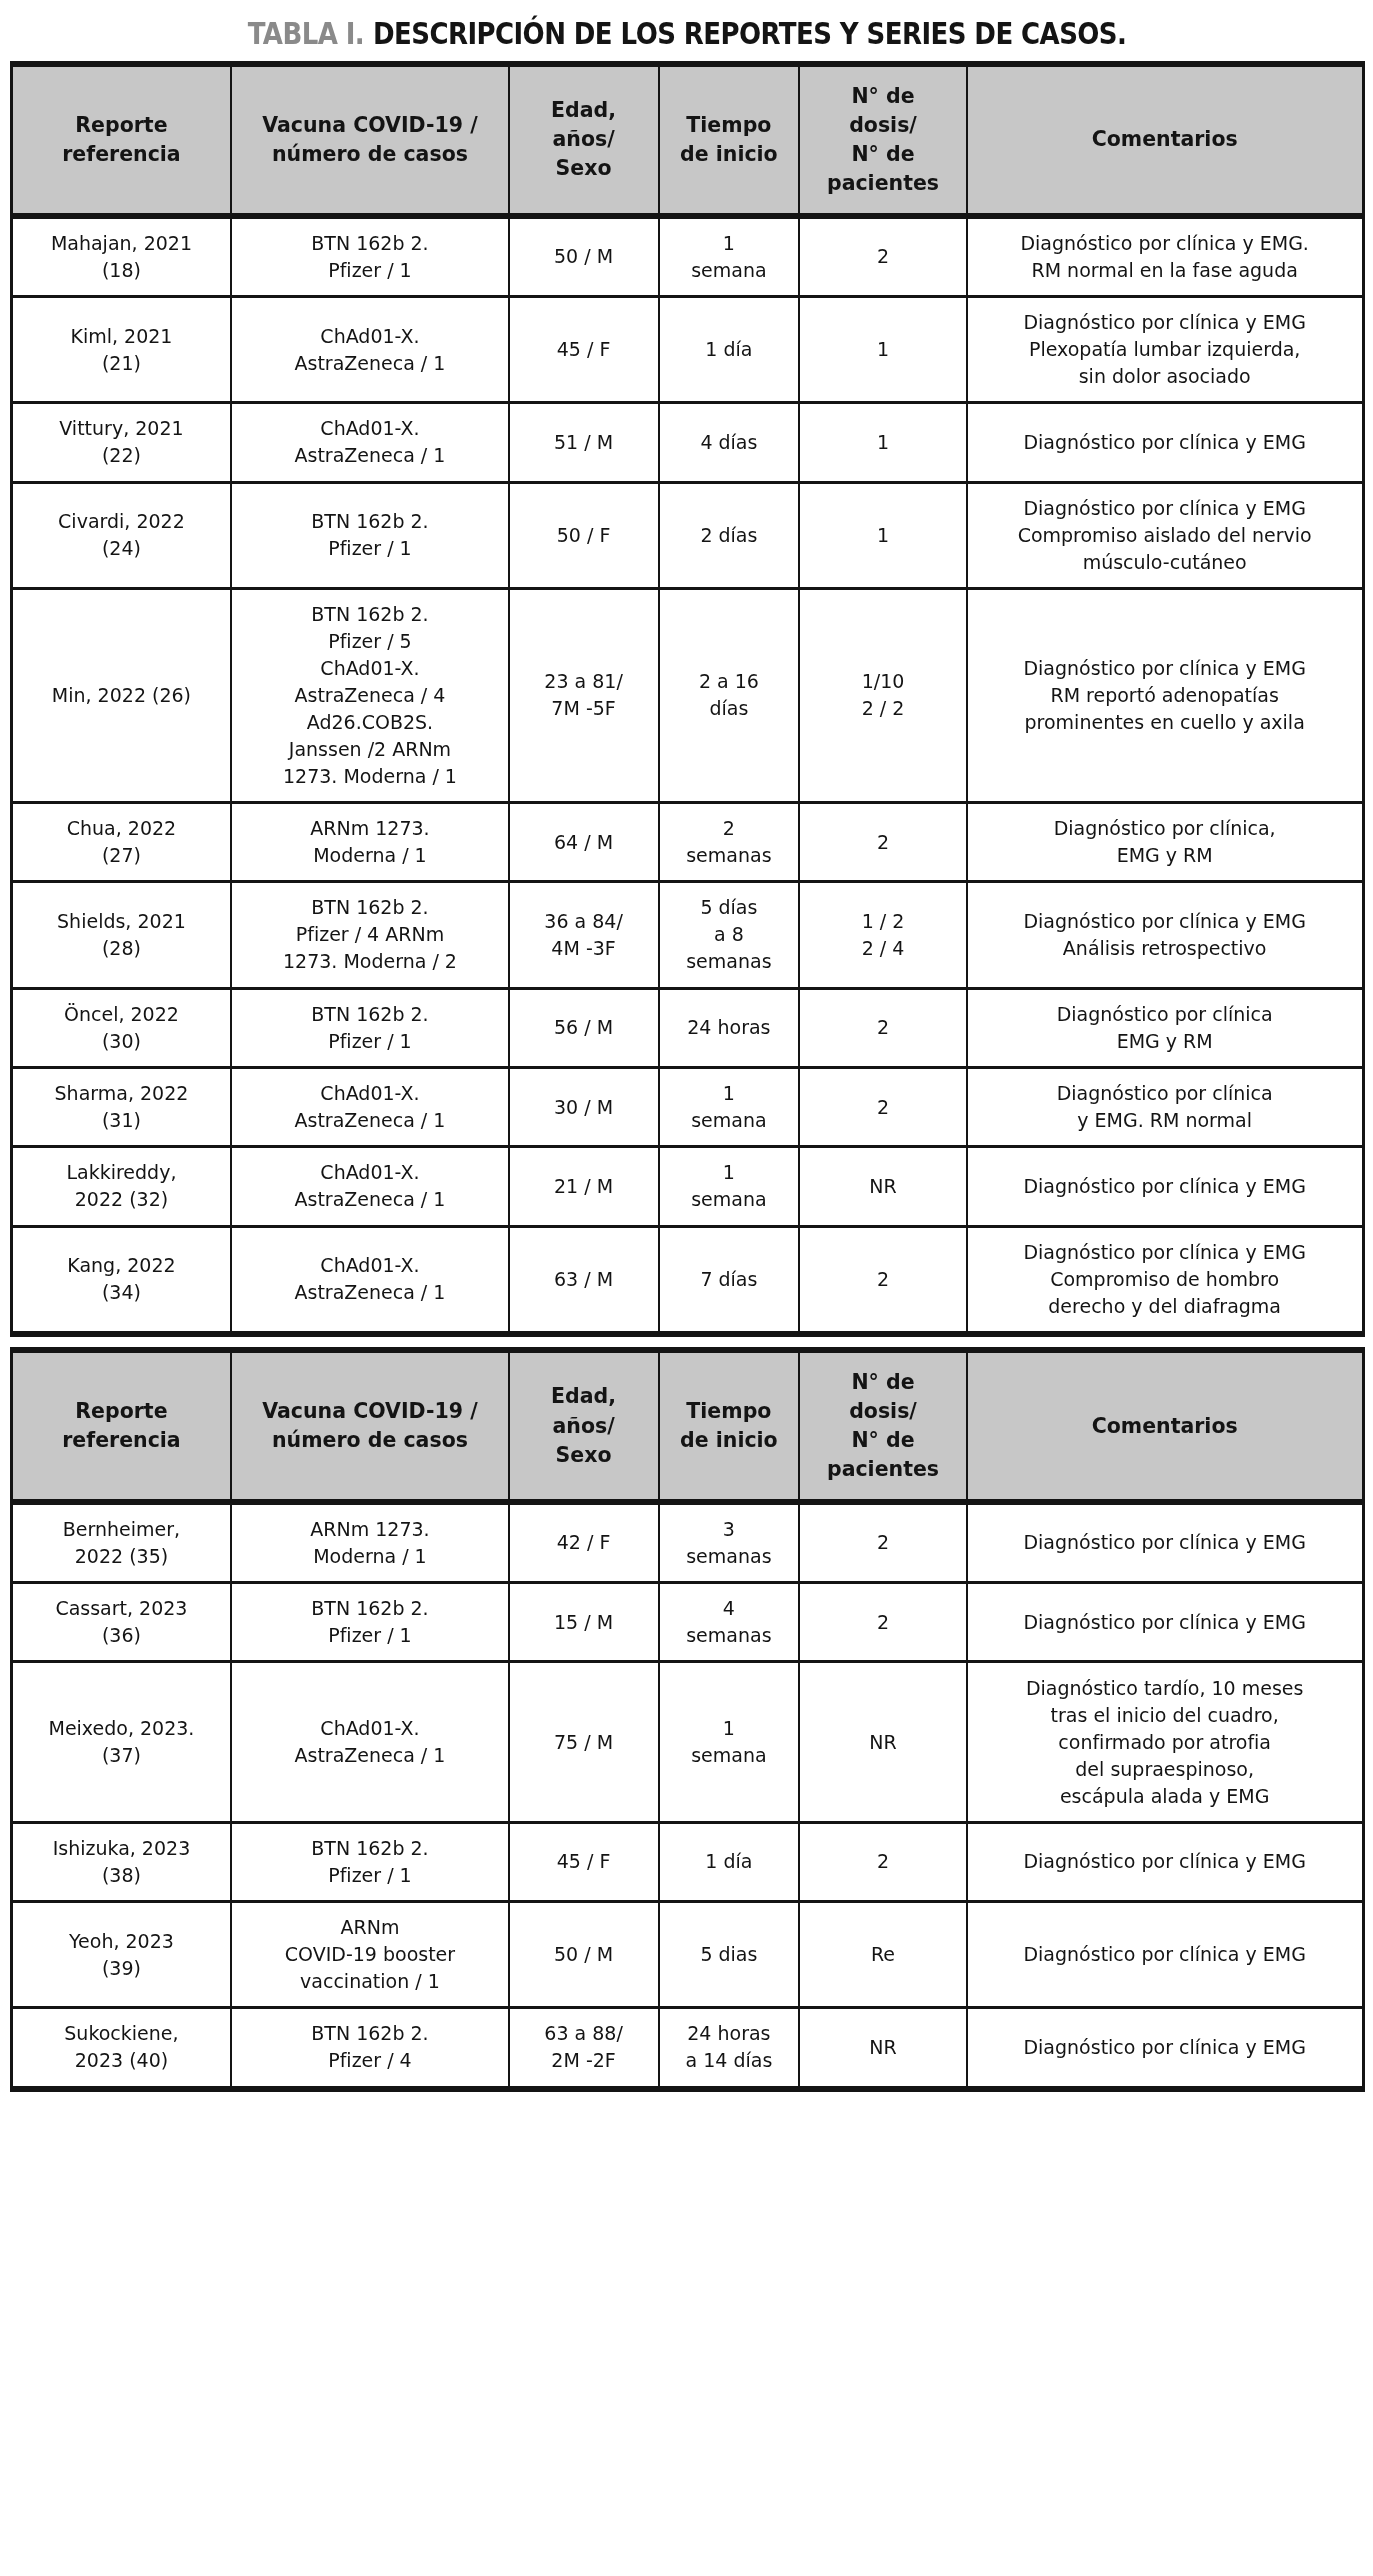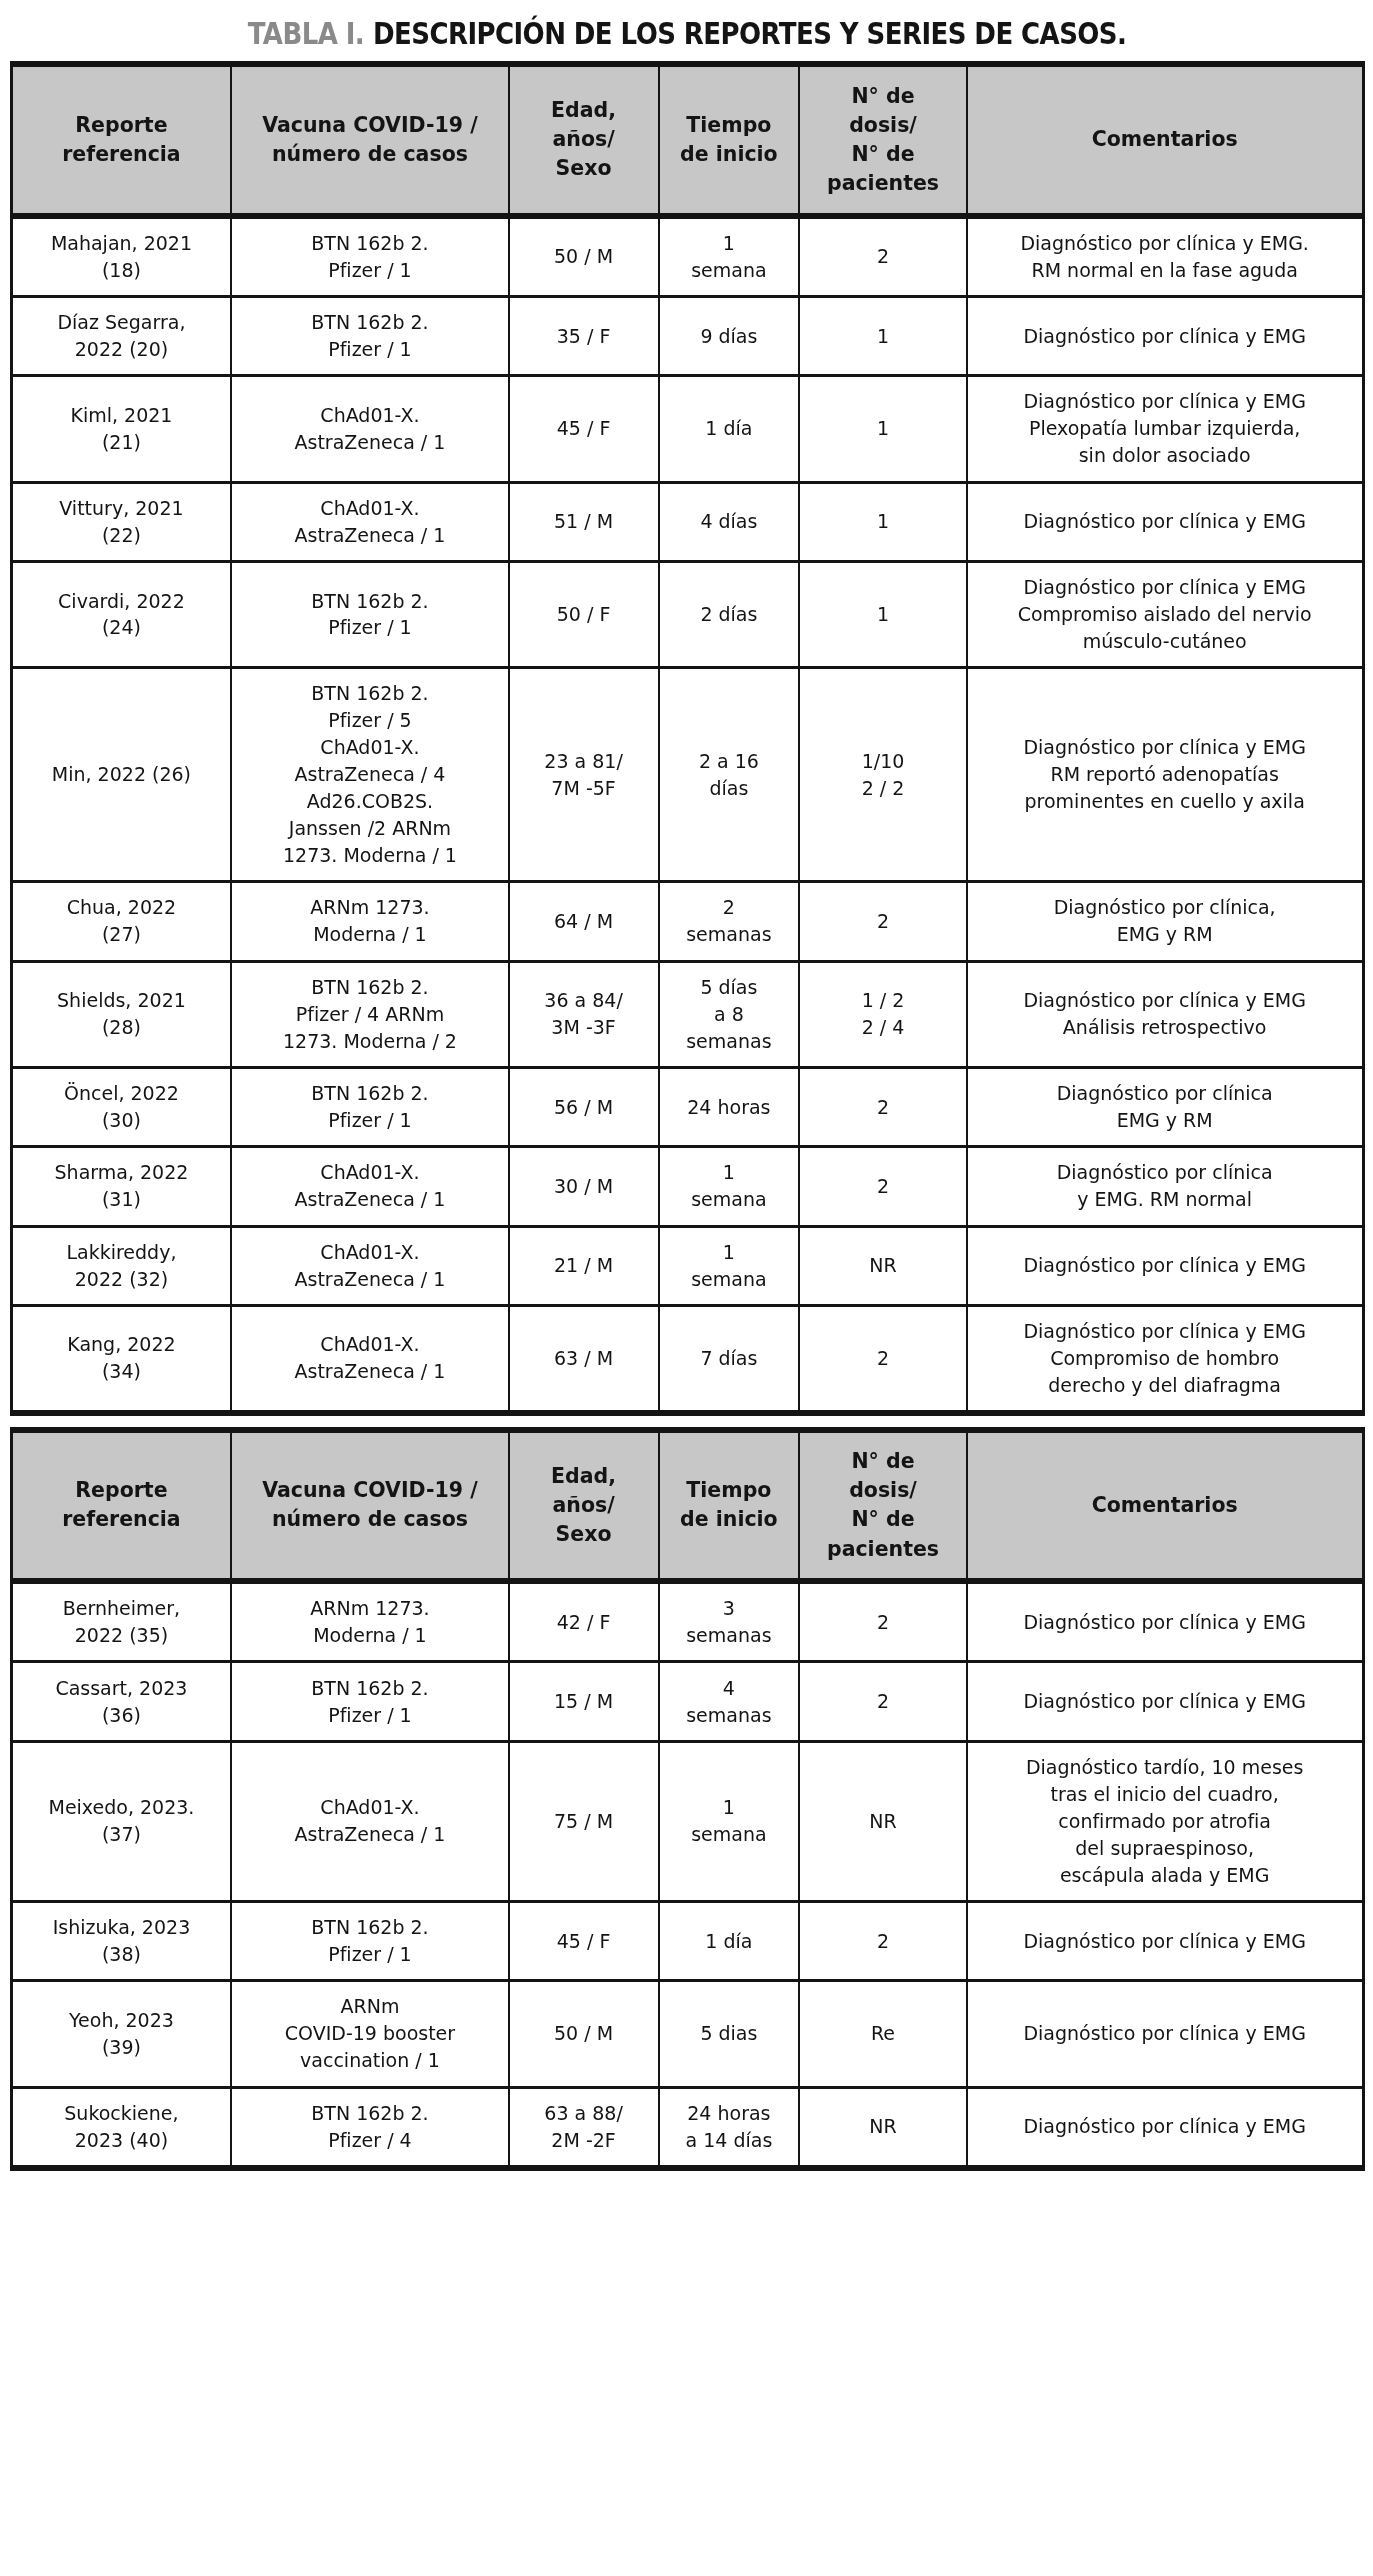--- a/index.html
+++ b/index.html
@@ -115,30 +115,20 @@
             <td>BTN 162b 2.
 Pfizer / 1</td>
             <td>50 / M</td>
             <td>1
 semana</td>
             <td>2</td>
             <td>Diagnóstico por clínica y EMG.
 RM normal en la fase aguda</td>
           </tr>
           <tr>
-            <td>Díaz Segarra,
-2022 (20)</td>
-            <td>BTN 162b 2.
-Pfizer / 1</td>
-            <td>35 / F</td>
-            <td>9 días</td>
-            <td>1</td>
-            <td>Diagnóstico por clínica y EMG</td>
-          </tr>
-          <tr>
             <td>Kiml, 2021
 (21)</td>
             <td>ChAd01-X.
 AstraZeneca / 1</td>
             <td>45 / F</td>
             <td>1 día</td>
             <td>1</td>
             <td>Diagnóstico por clínica y EMG
 Plexopatía lumbar izquierda,
 sin dolor asociado</td>
@@ -196,21 +186,21 @@
             <td>Diagnóstico por clínica,
 EMG y RM</td>
           </tr>
           <tr>
             <td>Shields, 2021
 (28)</td>
             <td>BTN 162b 2.
 Pfizer / 4 ARNm
 1273. Moderna / 2</td>
             <td>36 a 84/
-3M -3F</td>
+4M -3F</td>
             <td>5 días
 a 8
 semanas</td>
             <td>1 / 2
 2 / 4</td>
             <td>Diagnóstico por clínica y EMG
 Análisis retrospectivo</td>
           </tr>
           <tr>
             <td>Öncel, 2022

